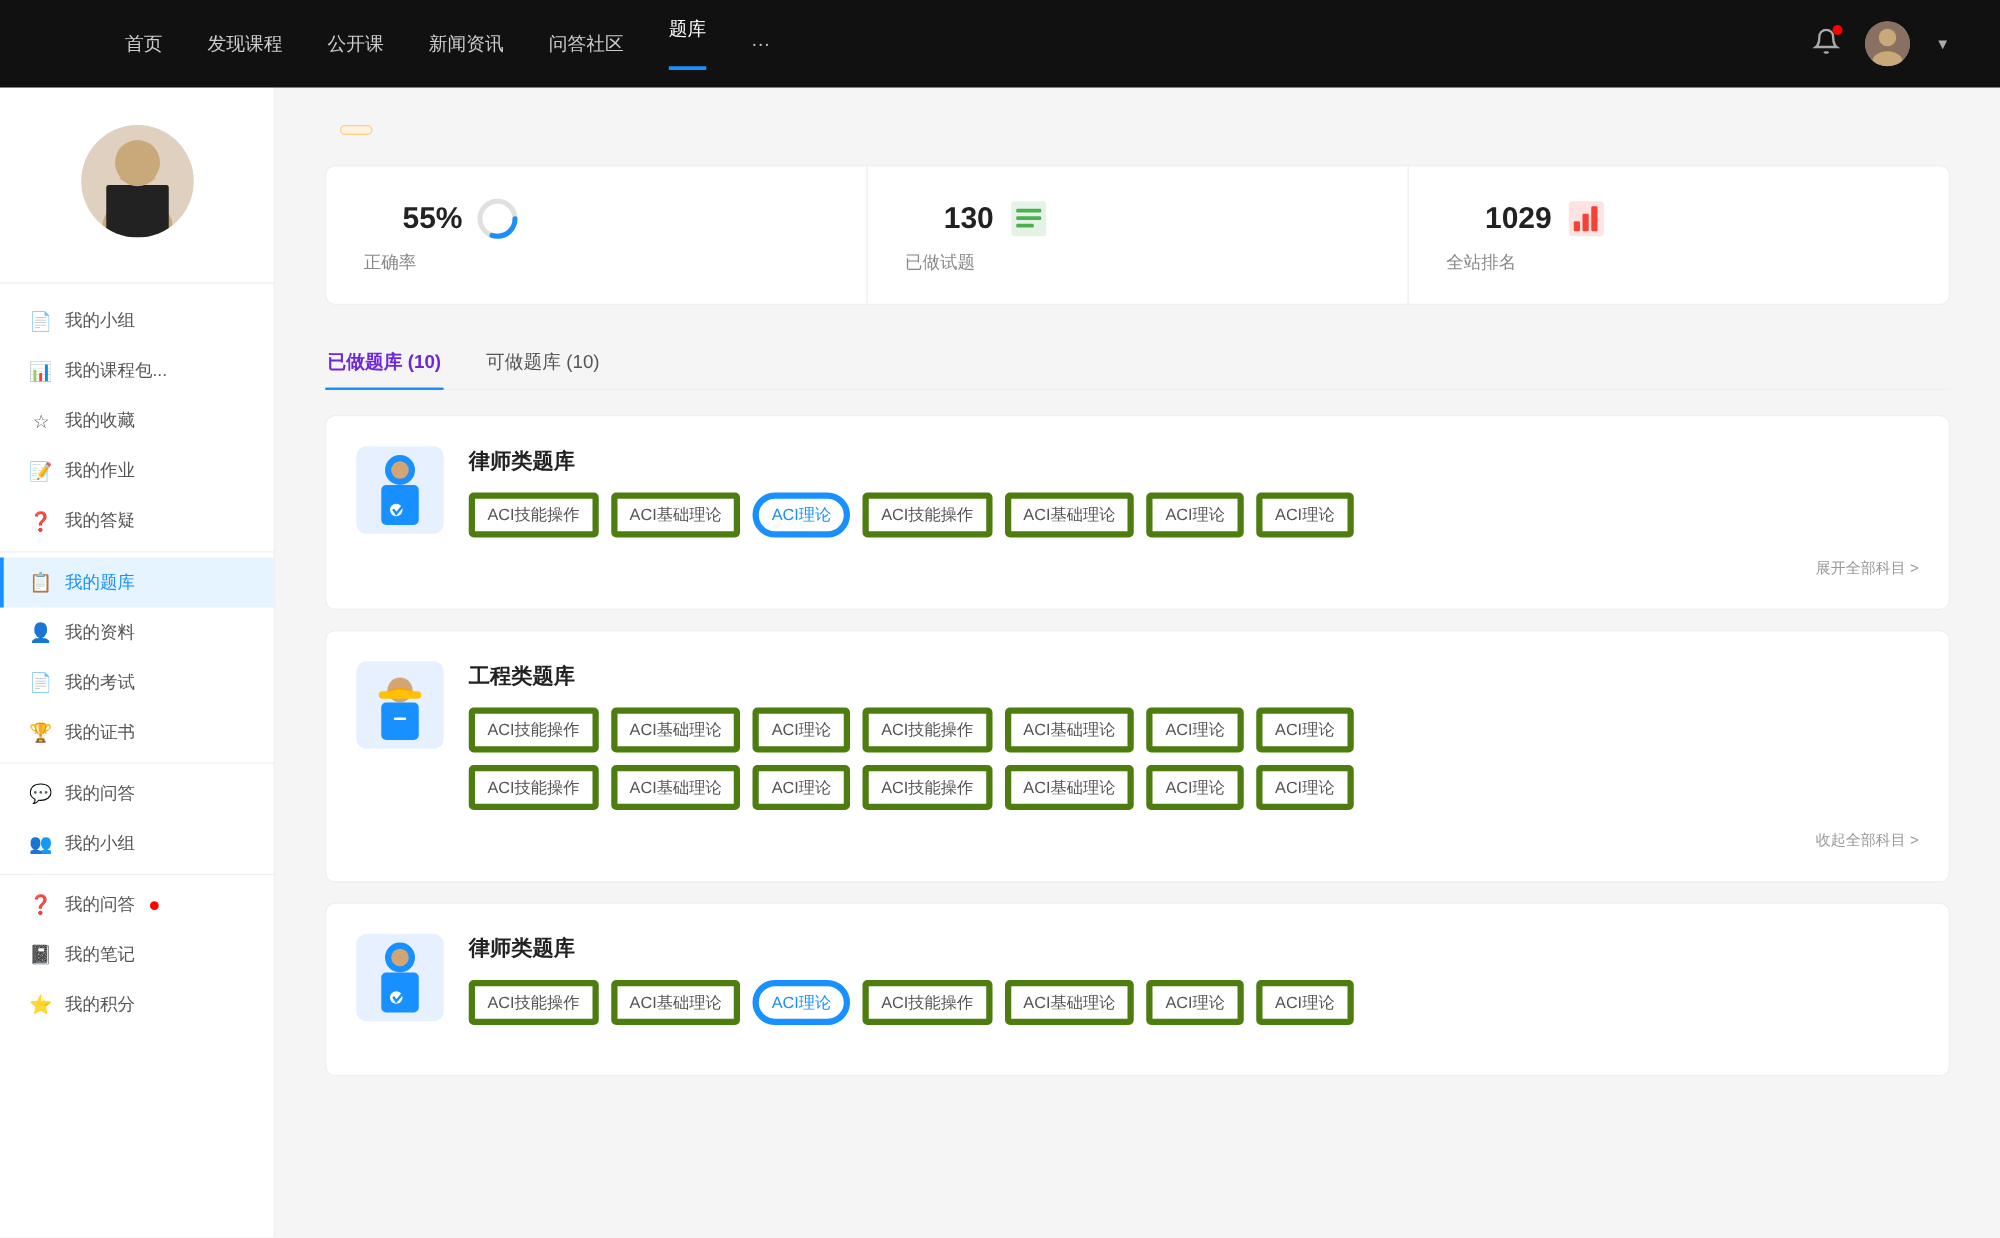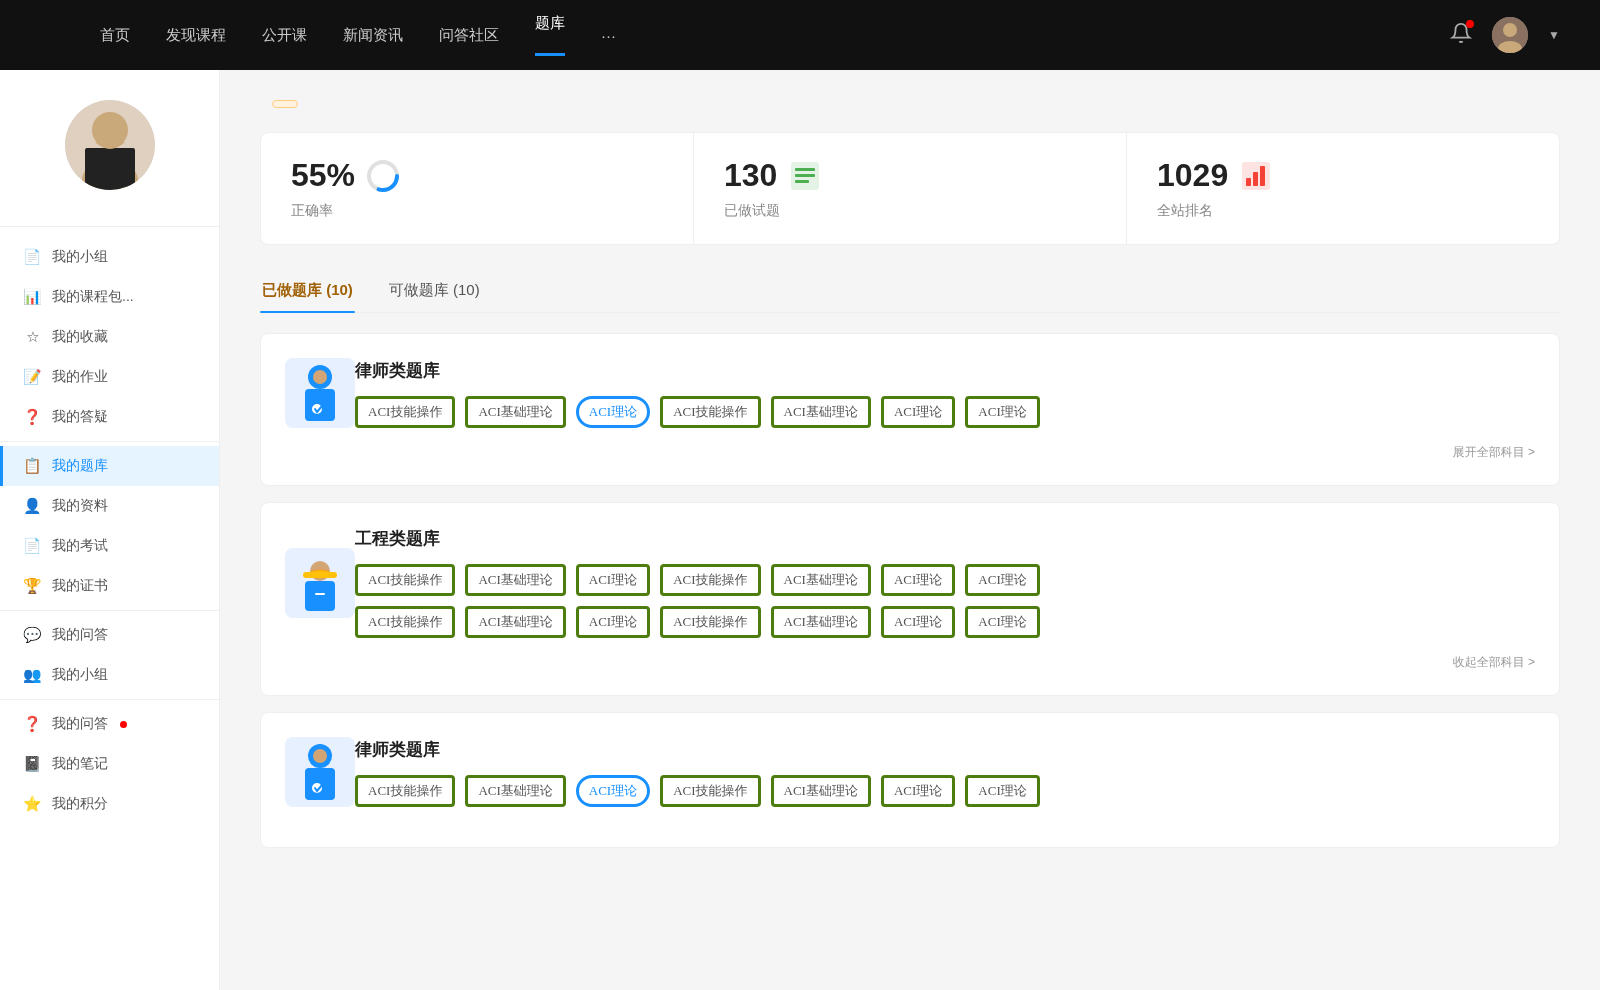--- a/index.html
+++ b/index.html
@@ -209,23 +209,24 @@
       flex-direction: column;
       gap: 6px;
     }
     .stat-card:last-child { border-right: none; }
     .stat-top {
       display: flex;
       align-items: center;
       gap: 10px;
     }
     .stat-value {
-      font-size: 32px;
+      font-size: 24px;
       font-weight: 700;
       color: #222;
+      margin-left: 31px;
     }
     .stat-icon {
       width: 36px;
       height: 36px;
       display: flex;
       align-items: center;
       justify-content: center;
       border-radius: 4px;
     }
     .stat-label {
@@ -242,21 +243,21 @@
       border-bottom: 1px solid #eee;
     }
     .tab {
       padding: 8px 2px 12px;
       font-size: 15px;
       cursor: pointer;
       color: #555;
       position: relative;
     }
     .tab.active {
-      color: #a16207;
+      color: #6d28d9;
       font-weight: 600;
     }
     .tab.active::after {
       content: '';
       position: absolute;
       bottom: -1px;
       left: 0;
       right: 0;
       height: 2px;
       background: #1890ff;
@@ -266,23 +267,23 @@
     
     .qbank-card {
       background: #fff;
       border-radius: 8px;
       margin-bottom: 16px;
       padding: 24px;
       border: 1px solid #eee;
     }
     .qbank-header {
       display: flex;
-      align-items: center;
+      align-items: flex-start;
+      gap: 20px;
       margin-bottom: 16px;
-      font-family: Liberation Serif, serif;
     }
     .qbank-avatar {
       width: 70px;
       height: 70px;
       border-radius: 8px;
       background: #e6f0ff;
       display: flex;
       align-items: center;
       justify-content: center;
       flex-shrink: 0;
@@ -293,21 +294,21 @@
       color: #222;
       margin-bottom: 14px;
     }
     .tags-row {
       display: flex;
       flex-wrap: wrap;
       gap: 10px;
       align-items: center;
     }
     .tag {
-      border: 3px solid #4d7c0f;
+      border: 5px solid #4d7c0f;
       border-radius: 4px;
       padding: 4px 10px;
       font-size: 13px;
       color: #555;
       cursor: pointer;
     }
     .tag.active-tag {
       border-color: #1890ff;
       color: #1890ff;
       border-radius: 20px;

